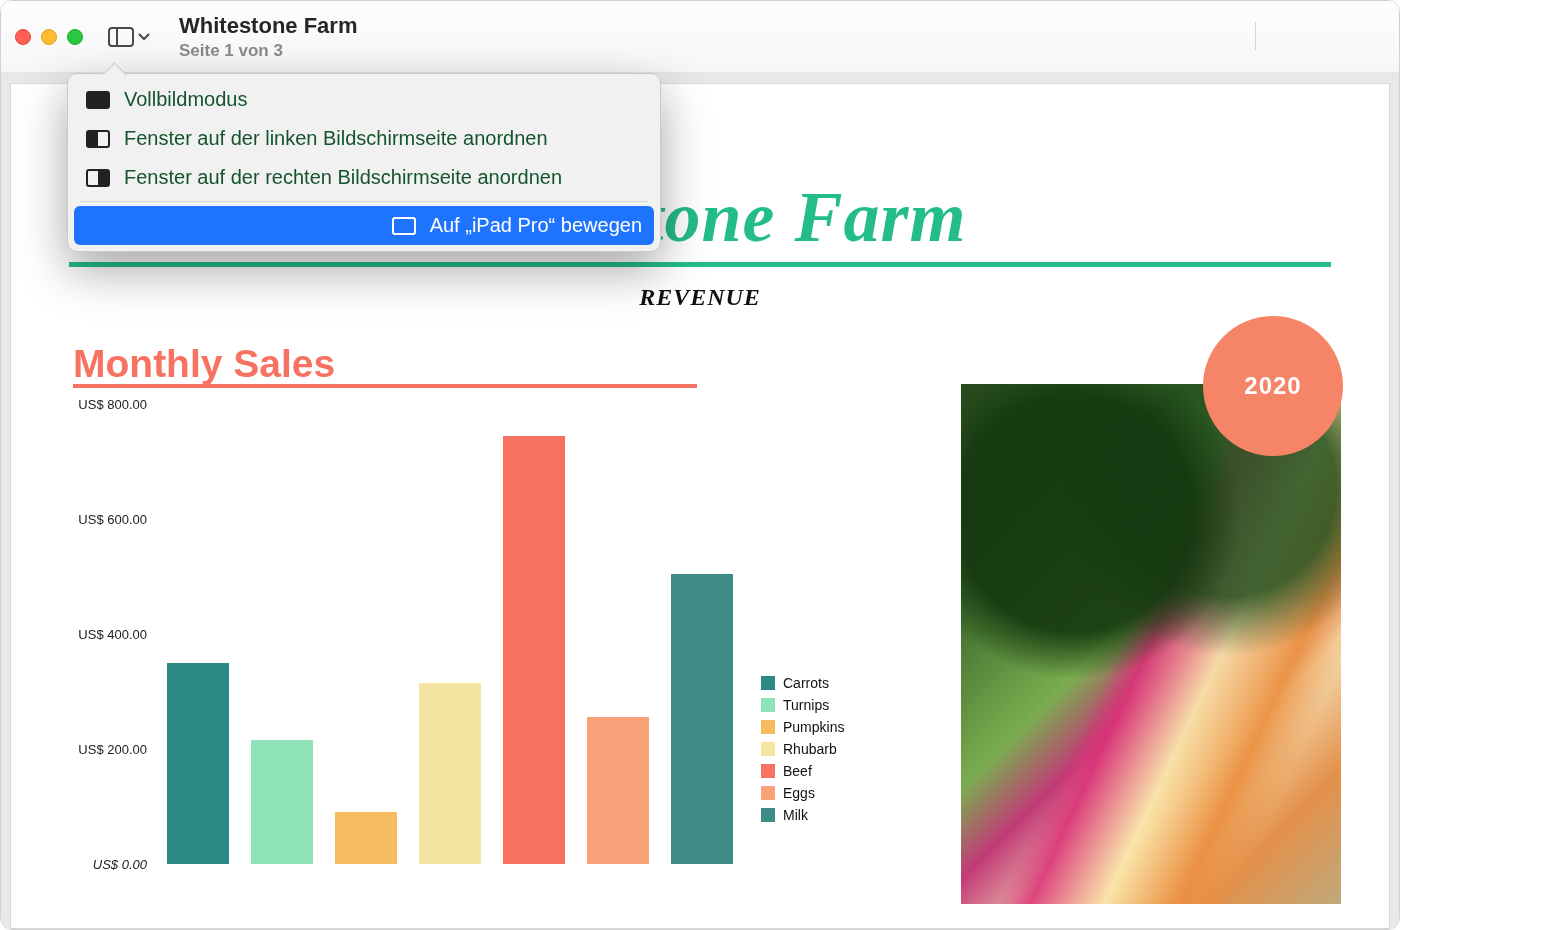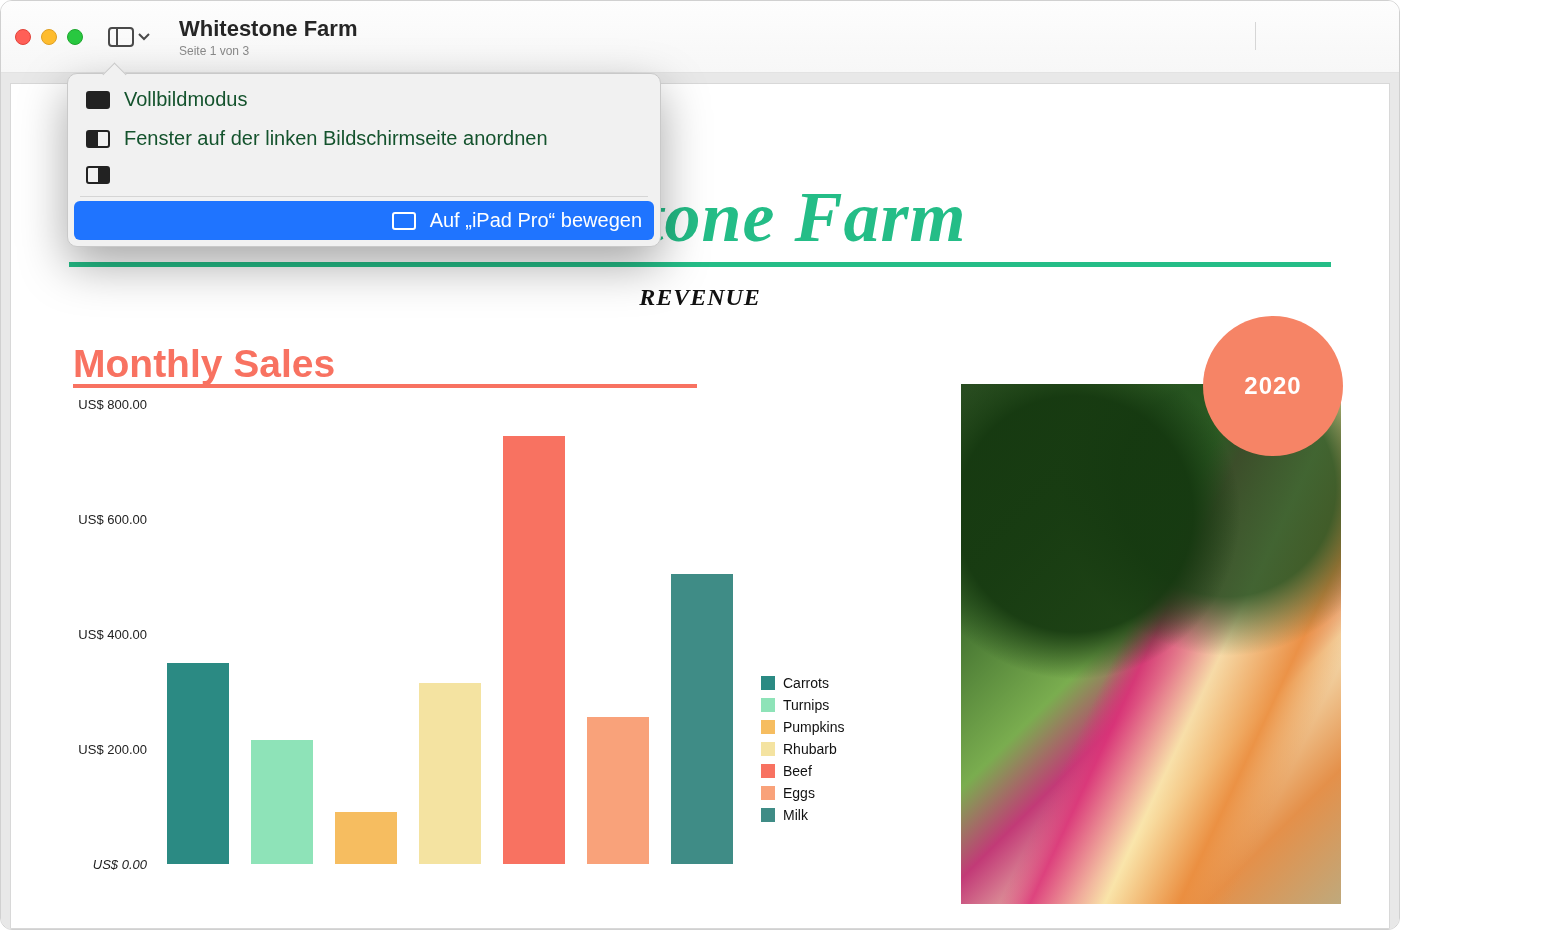--- a/index.html
+++ b/index.html
@@ -34,21 +34,21 @@
     width: 16px; height: 16px; border-radius: 50%;
   }
   .tl-close { background: #ff5f57; border: 1px solid #e14239; }
   .tl-min   { background: #febc2e; border: 1px solid #dfa023; }
   .tl-max   { background: #28c840; border: 1px solid #1fa72f; }
   .sidebar-toggle { display:flex; align-items:center; gap:4px; font-size:18px; color:#4a4a4a; }
   .icon-btn { width:44px; height:36px; display:flex; align-items:center; justify-content:center; color:#4a4a4a; border-radius:6px; }
   .icon-btn svg { stroke:#4a4a4a; }
   .title-block { margin-left: 18px; flex: 0 0 auto; }
   .title-block .title { font-size: 22px; font-weight: 700; color: #262626; }
-  .title-block .subtitle { font-size: 12px; color: #8a8a8a; margin-top:2px; }
+  .title-block .subtitle { font-size: 17px; color: #8a8a8a; margin-top:2px;font-weight:bold; }
   .toolbar-spacer { flex: 1; }
   .toolbar-group { display:flex; align-items:center; gap: 18px; flex-direction: column; }
   .vsep { width:1px; height:28px; background:#d6d6d6; }
   .search-box {
     display:flex; align-items:center; gap:8px;
     width: 260px; height: 38px;
     border: 1px solid #d0d0d0; border-radius: 8px;
     padding: 0 10px; color:#9a9a9a; font-size:20px;
     background:#fff;
   }
@@ -316,20 +316,21 @@
         <rect x="1" y="1" width="22" height="16" rx="2"></rect>
           <rect x="3" y="3" width="8" height="12" fill="#222"></rect>
       </svg>
       <span>Fenster auf der linken Bildschirmseite anordnen</span>
     </div>
     <div class="menu-item">
       <svg width="24" height="18" viewBox="0 0 24 18" fill="none" stroke="#222" stroke-width="2">
         <rect x="1" y="1" width="22" height="16" rx="2"></rect>
           <rect x="13" y="3" width="8" height="12" fill="#222"></rect>
       </svg>
+      <span>Fenster auf der rechten Bildschirmseite anordnen</span>
     </div>
     <div class="menu-divider"></div>
     <div class="menu-item selected">
       <svg width="24" height="18" viewBox="0 0 24 18" fill="none" stroke="#fff" stroke-width="2">
         <rect x="1" y="1" width="22" height="16" rx="2"></rect>
       </svg>
       <span>Auf „iPad Pro“ bewegen</span>
     </div>
   </div>
 

